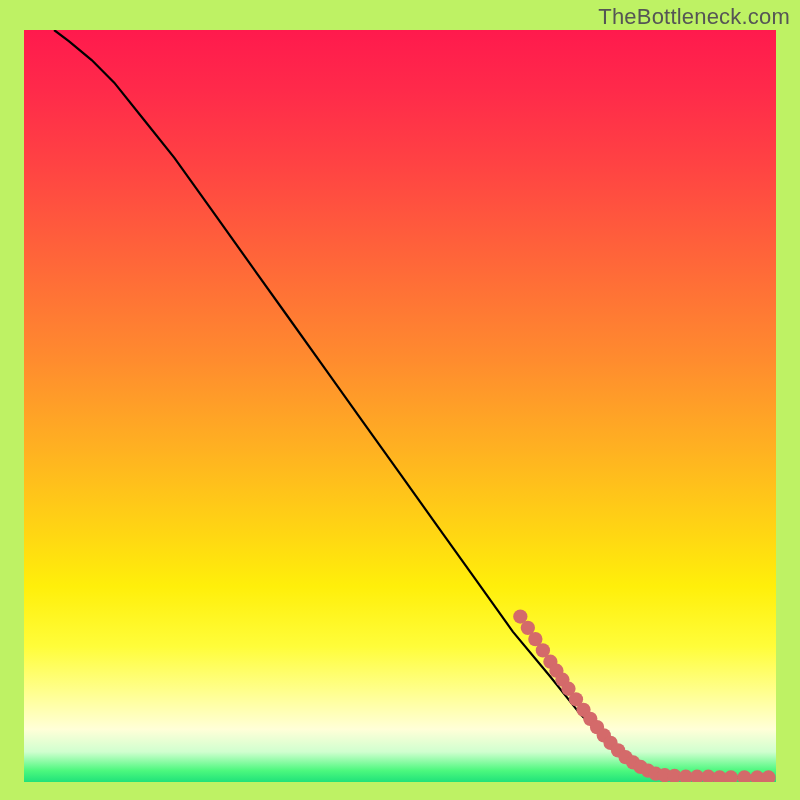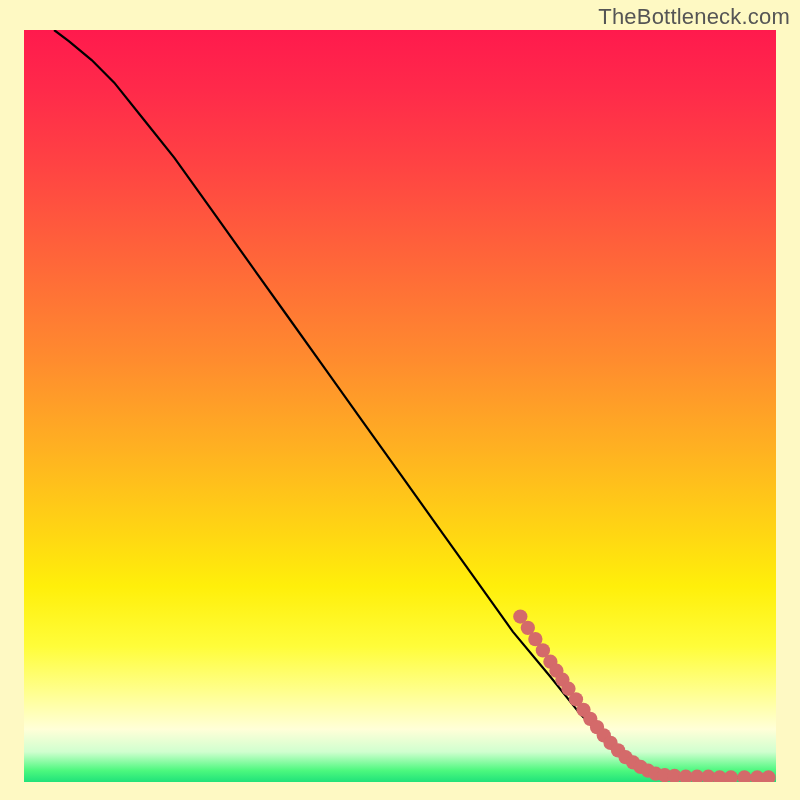--- a/index.html
+++ b/index.html
@@ -8,21 +8,21 @@
     width: 800px;
     height: 800px;
     background: #000;
     font-family: Arial, Helvetica, sans-serif;
     overflow: hidden;
   }
   .frame {
     position: relative;
     width: 800px;
     height: 800px;
-    background: #fef9c3;
+    background: #bef264;
   }
   .attribution {
     position: absolute;
     top: 4px;
     right: 10px;
     color: #555;
     font-size: 22px;
     font-weight: 500;
     letter-spacing: 0.2px;
   }

